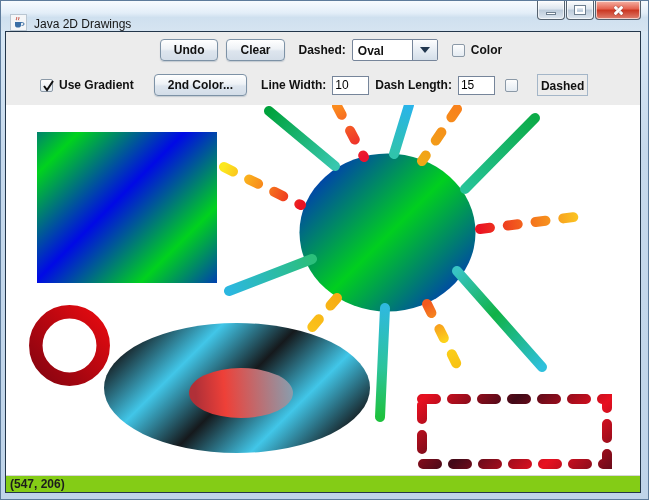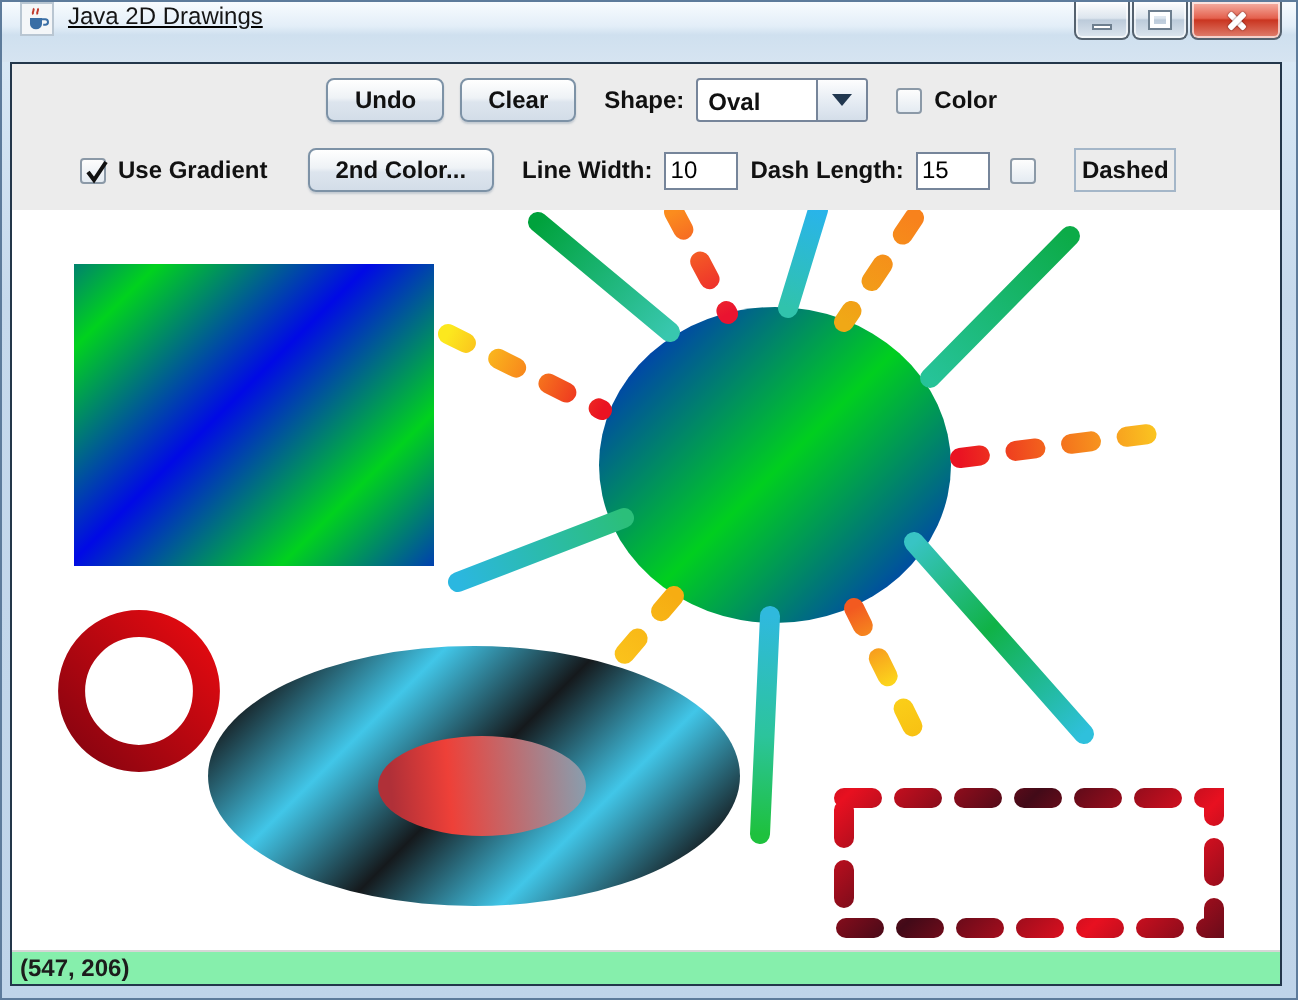--- a/index.html
+++ b/index.html
@@ -5,21 +5,21 @@
   * { margin:0; padding:0; box-sizing:border-box; }
   html,body { width:649px; height:500px; font-family:"Liberation Sans",sans-serif; background:#fff; }
 
   .window { position:relative; width:649px; height:500px; overflow:hidden;
     background:linear-gradient(180deg,#dcebf7 0%,#c6d9ec 30%,#bfd4e9 100%);
     border:1px solid #5d7b9b; }
 
   
   .titlebar { position:absolute; left:0; top:0; right:0; height:30px;
     background:linear-gradient(180deg,#f7fbfe 0%,#e3eef8 40%,#cfe0ef 55%,#d6e4f1 100%);
-    display:flex; align-items:flex-start; padding-left:9px;text-decoration:underline; }
+    display:flex; align-items:flex-end; padding-left:9px; }
   .title-icon { width:17px; height:17px; background:#f4f6f8; border:1px solid #b9c6d2;
     display:flex; align-items:center; justify-content:center; }
   .title-text { margin-left:7px; font-size:12px; color:#151515; }
   .win-controls { position:absolute; top:0; right:7px; display:flex; }
   .win-btn { height:19px; border:1px solid #55626f; border-top:none;
     border-radius:0 0 4px 4px; display:flex; align-items:center; justify-content:center;
     background:linear-gradient(180deg,#fdfdfd 0%,#dce5ee 45%,#bccbda 50%,#dde6ef 100%);
     box-shadow:inset 0 0 0 1px rgba(255,255,255,.65); cursor:default; }
   .win-btn + .win-btn { margin-left:1px; }
   .btn-min,.btn-max { width:28px; }
@@ -65,21 +65,21 @@
   .dashed-wrap { display:flex; align-items:center; }
   .dashed-label-border { border:1px solid #a4b6c8; padding:1px 3px; margin-left:19px; }
 
   .sp6 { width:6px; } .sp8 { width:8px; } .sp10 { width:10px; } .sp14 { width:14px; }
 
   
   .canvas { position:relative; width:634px; height:370px; background:#ffffff; cursor:crosshair; }
   .canvas svg { display:block; }
 
   
-  .statusbar { height:17px; background:#86efac; border-top:1px solid #d6d6d6;
+  .statusbar { height:17px; background:#84cc16; border-top:1px solid #d6d6d6;
     display:flex; align-items:center; padding-left:4px; }
   .status-text { font-size:12px; font-weight:bold; color:#1c1c1c; }
 </style>
 </head>
 <body>
 
 <div class="window">
 
   <div class="titlebar">
     <div class="title-icon">
@@ -104,21 +104,21 @@
   </div>
 
   <div class="content">
 
     <div class="toolbar">
       <div class="row1">
         <button class="jbutton">Undo</button>
         <span class="sp8"></span>
         <button class="jbutton">Clear</button>
         <span class="sp14"></span>
-        <span class="jlabel">Shape:</span>
+        <span class="jlabel">Dashed:</span>
         <span class="sp6"></span>
         <div class="jcombo">
           <span class="jcombo-text">Oval</span>
           <span class="jcombo-btn">
             <span class="arrow-down"></span>
           </span>
         </div>
         <span class="sp14"></span>
         <span class="jcheck"></span>
         <span class="sp6"></span>

